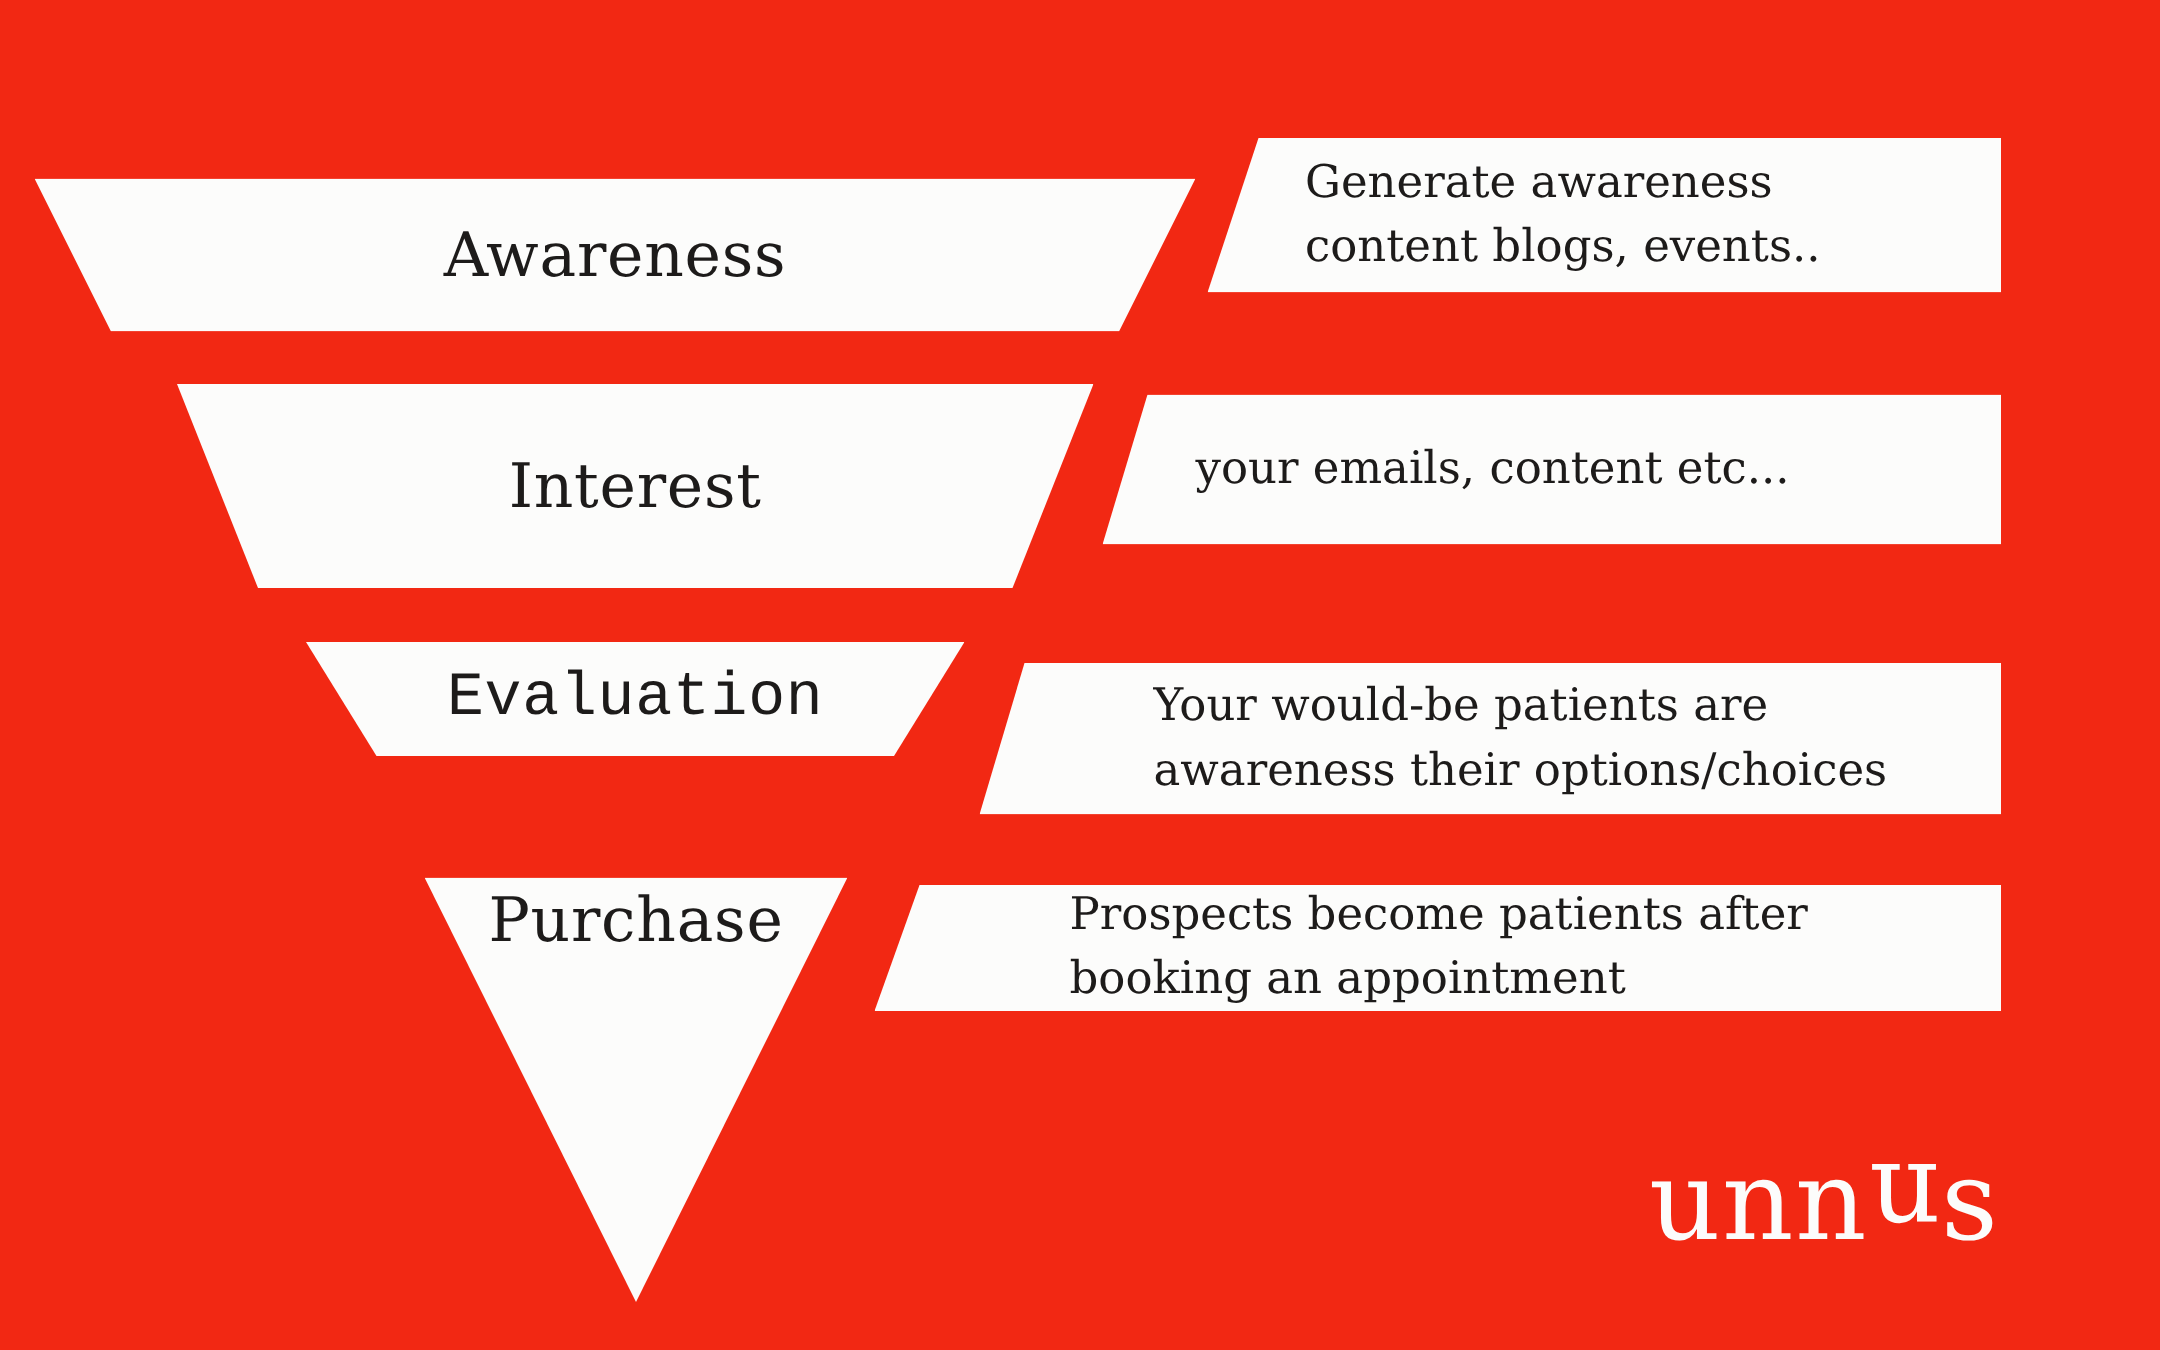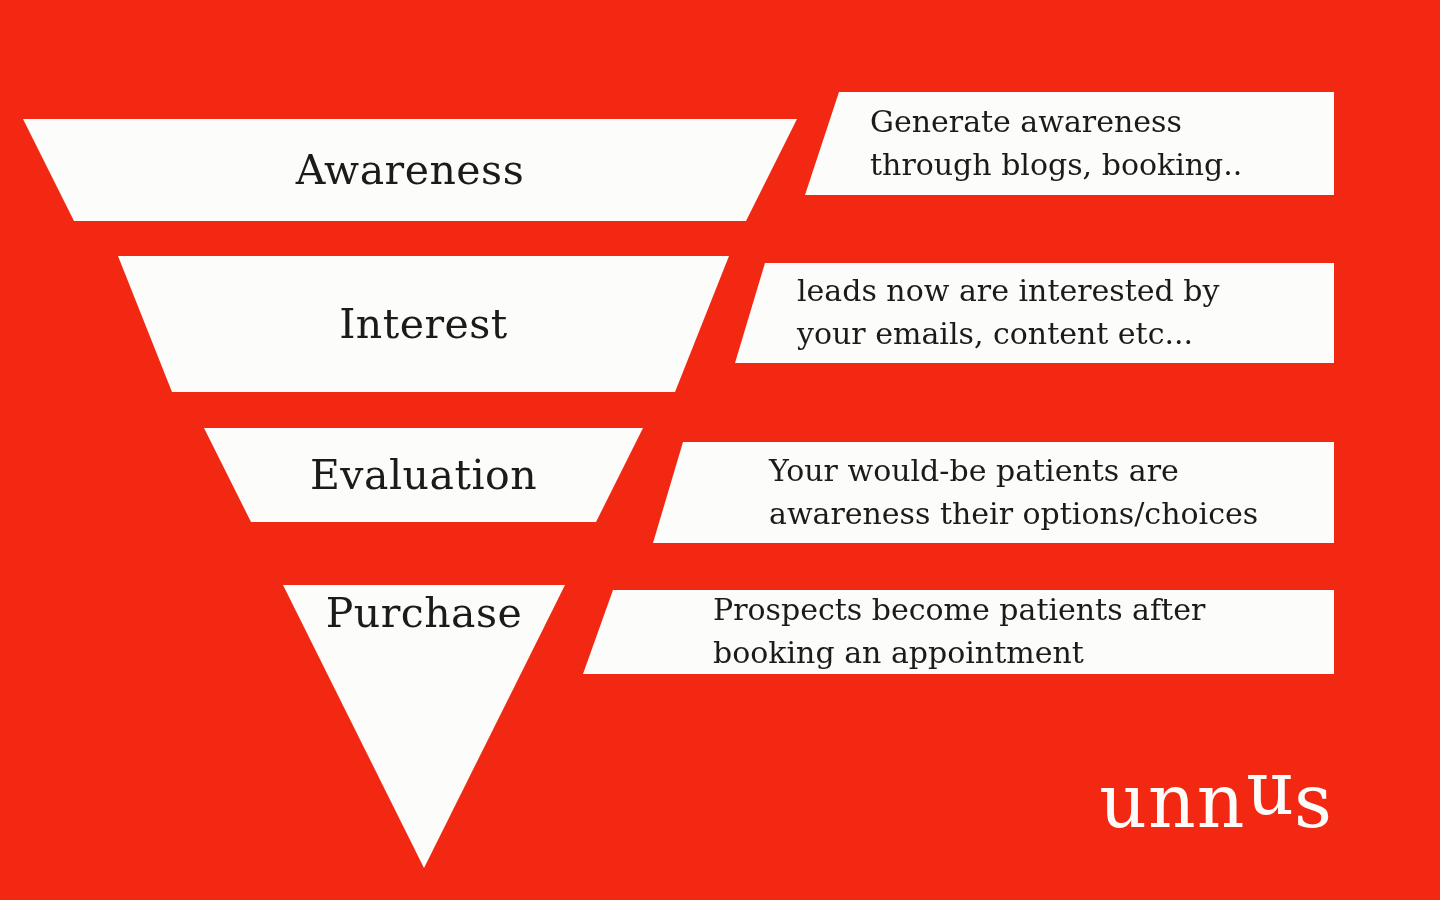--- a/index.html
+++ b/index.html
@@ -11,22 +11,22 @@
     font-family:"DejaVu Serif", serif;
   }
   .stage,.desc{box-sizing:border-box;position:absolute;background:#fcfcfb;}
   .stage{display:flex;align-items:center;justify-content:center;}
   .stage-label{font-size:41px;color:#1d1b1a;letter-spacing:0.5px;white-space:nowrap;}
 
   .s1{left:23px;top:90px;width:774px;height:102px;
       clip-path:polygon(0 0,100% 0,calc(100% - 51px) 100%,51px 100%);margin-top:29px;}
   .s2{left:118px;top:256px;width:611px;height:136px;
       clip-path:polygon(0 0,100% 0,calc(100% - 54px) 100%,54px 100%);}
-  .s3{left:204px;top:428px;width:439px;height:94px;
-      clip-path:polygon(0 0,100% 0,calc(100% - 47px) 100%,47px 100%);}
+  .s3{left:204px;top:428px;width:439px;height:76px;
+      clip-path:polygon(0 0,100% 0,calc(100% - 47px) 100%,47px 100%);font-family:Liberation Mono, monospace;}
   .s4{left:283px;top:585px;width:282px;height:283px;
       clip-path:polygon(0 0,100% 0,50% 100%);
       align-items:flex-start;padding-top:4px;}
 
   .desc{display:flex;flex-direction:column;justify-content:center;
         color:#1d1b1a;font-size:30px;line-height:1.42;}
   .desc .line{white-space:nowrap;}
   .b1{left:805px;top:92px;width:529px;height:103px;padding-left:65px;
       clip-path:polygon(34px 0,100% 0,100% 100%,0 100%);}
   .b2{left:735px;top:263px;width:599px;height:100px;padding-left:62px;
@@ -53,24 +53,23 @@
   </div>
   <div class="stage s3">
     <span class="stage-label">Evaluation</span>
   </div>
   <div class="stage s4">
     <span class="stage-label">Purchase</span>
   </div>
 
   <div class="desc b1">
     <div class="line">Generate awareness</div>
-    <div class="line">through blogs, booking..</div>
+    <div class="line">content blogs, events..</div>
   </div>
   <div class="desc b2">
-    <div class="line">leads now are interested by</div>
     <div class="line">your emails, content etc...</div>
   </div>
   <div class="desc b3">
     <div class="line">Your would-be patients are</div>
     <div class="line">awareness their options/choices</div>
   </div>
   <div class="desc b4">
     <div class="line">Prospects become patients after</div>
     <div class="line">booking an appointment</div>
   </div>

